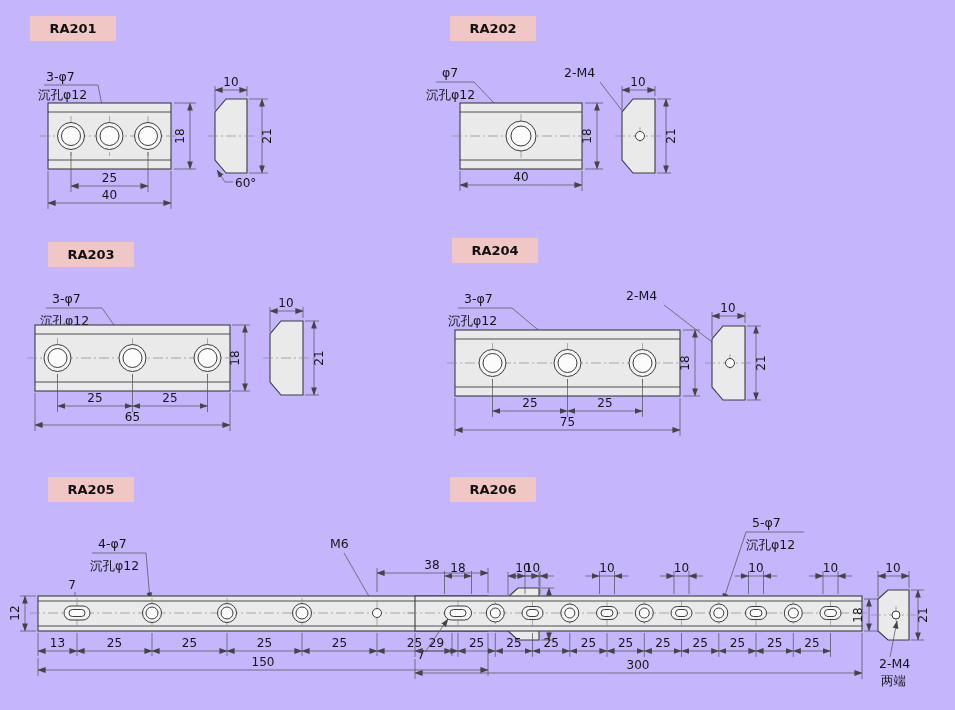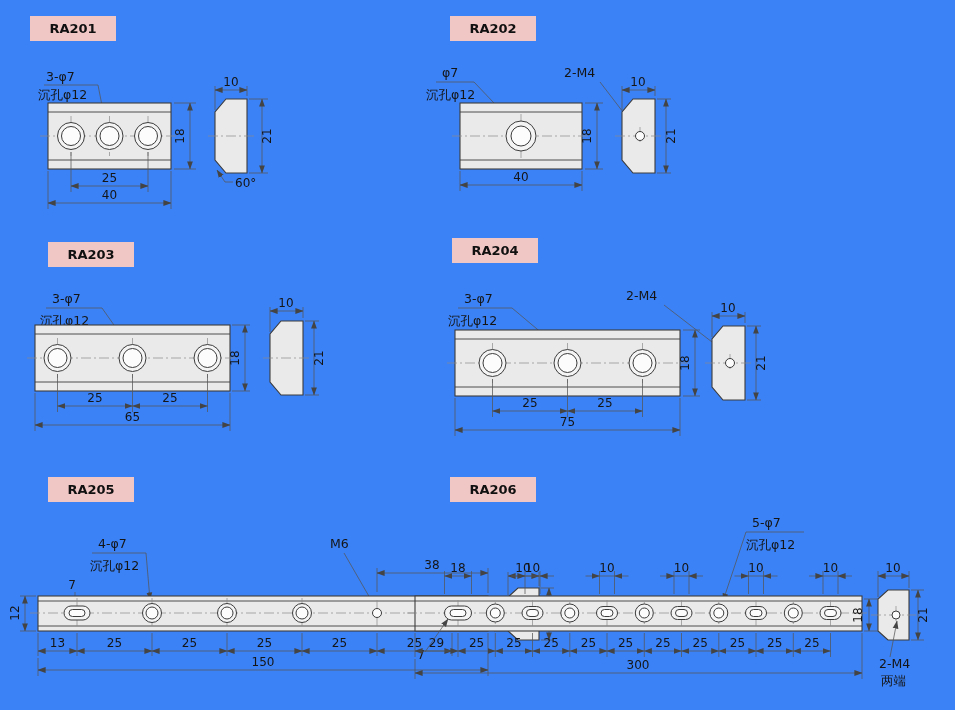--- a/index.html
+++ b/index.html
@@ -1,16 +1,16 @@
 <!DOCTYPE html>
 <html><head>
 <meta charset="utf-8">
 <style>
   html,body{margin:0;padding:0;background:#ffffff;}
-  .page{width:955px;height:710px;background:#3b82f6;position:relative;overflow:hidden;
+  .page{width:955px;height:710px;background:#c4b5fd;position:relative;overflow:hidden;
         font-family:"Liberation Sans", sans-serif;}
   svg{display:block}
   .face{fill:#eaeaea;stroke:#3c3c3c;stroke-width:1.1}
   .edge{stroke:#3c3c3c;stroke-width:0.9;fill:none}
   .holeO{fill:#f4f4f4;stroke:#3c3c3c;stroke-width:1}
   .holeI{fill:#fcfcfc;stroke:#3c3c3c;stroke-width:1}
   .thin{stroke:#555;stroke-width:0.75;fill:none}
   .cl{stroke:#8a8a8a;stroke-width:0.7;fill:none;stroke-dasharray:10 3 2 3}
   .dtx{font:12px "DejaVu Sans", sans-serif;fill:#151515}
   .ntx{font:12.5px "DejaVu Sans", sans-serif;fill:#151515}

